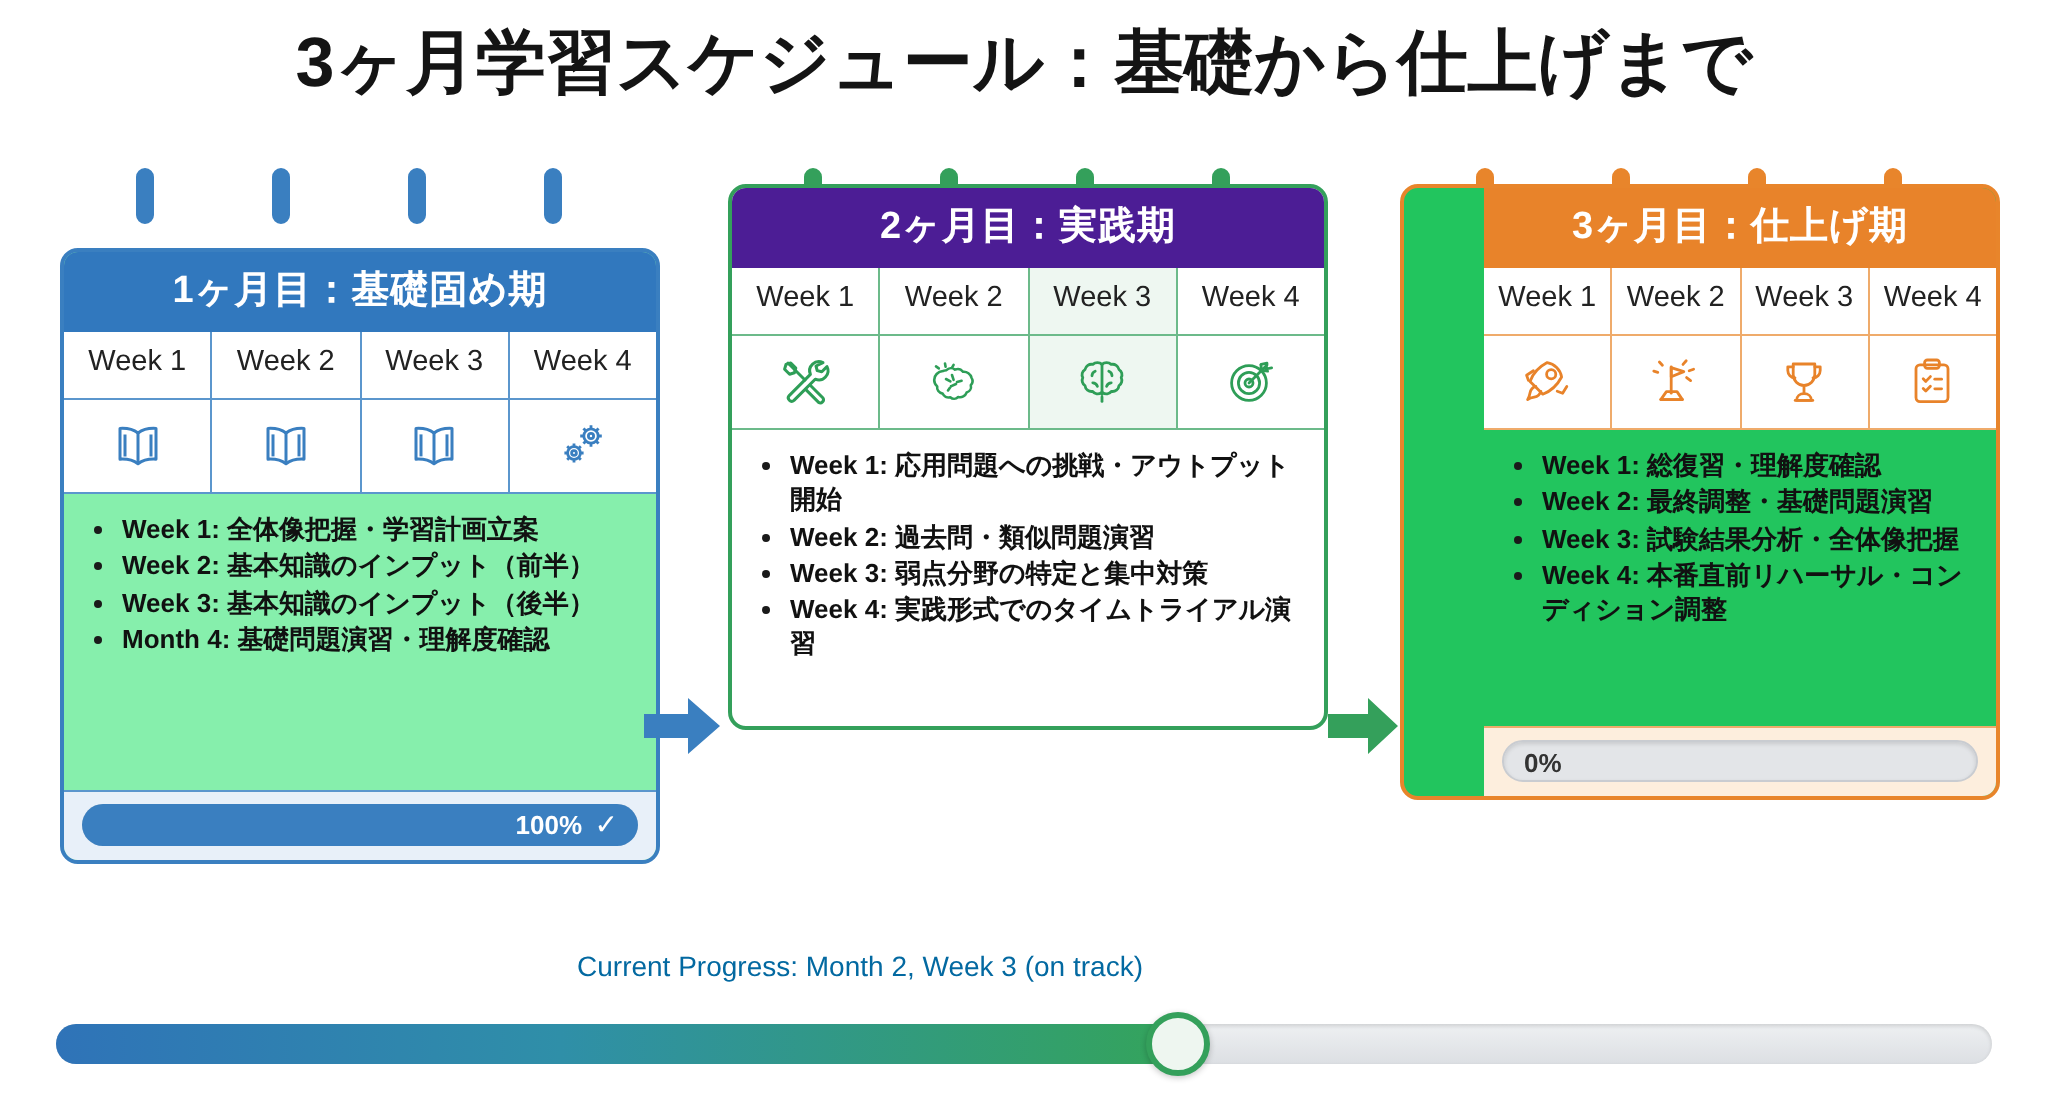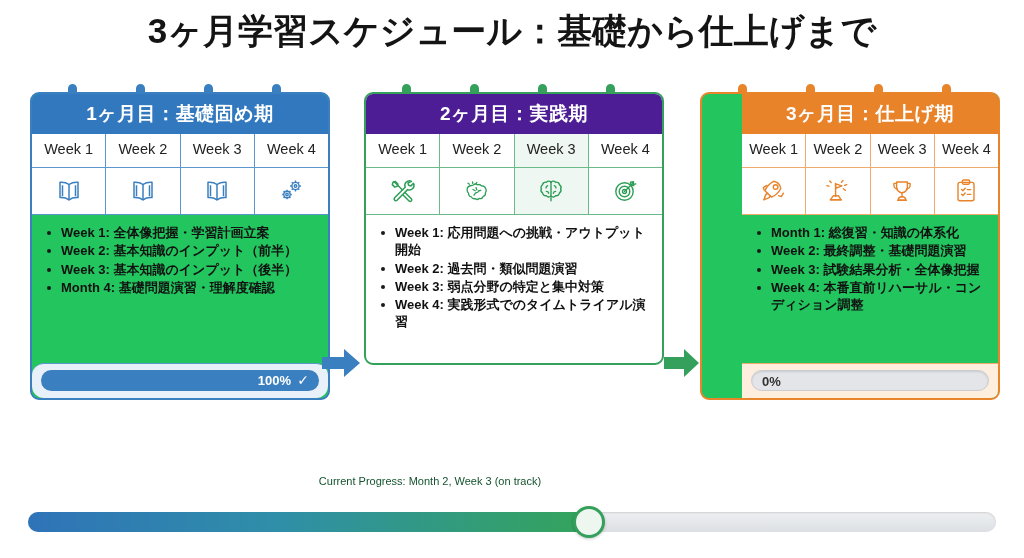--- a/index.html
+++ b/index.html
@@ -45,21 +45,21 @@
   .c2 .ring{background:#34a05b;border:2.5px solid #ffffff;}
   .c3 .ring{background:#e8852b;border:2.5px solid #ffffff;}
   .ring.r1{left:36px;} .ring.r2{left:104px;} .ring.r3{left:172px;} .ring.r4{left:240px;}
 
   .card-body{
     position:relative;
     border-radius:9px;
     overflow:hidden;
     box-sizing:border-box;
   }
-  .c1 .card-body{border:2px solid #3a7fc0;background:#22c55e;}
+  .c1 .card-body{border:2px solid #3a7fc0;background:#86efac;margin-top:32px;}
   .c2 .card-body{border:2px solid #34a05b;background:#ffffff;}
   .c3 .card-body{border:2px solid #e8852b;background:#22c55e;padding-left:40px;}
 
   .card-head{
     height:40px;line-height:40px;
     text-align:center;
     color:#ffffff;font-weight:bold;font-size:19px;
     letter-spacing:0.5px;
     white-space:nowrap;
   }
@@ -115,21 +115,21 @@
   .bullets li:before{
     content:"";position:absolute;left:-12px;top:7px;
     width:4px;height:4px;border-radius:50%;background:#1a1a1a;
   }
 
   
   .prog-wrap{
     padding:6px 9px 7px 9px;
     box-sizing:border-box;
   }
-  .c1 .prog-wrap{background:#e8f0f9;border-top:1.5px solid #5b96cd;border-radius:12px;}
+  .c1 .prog-wrap{background:#e8f0f9;border-top:1.5px solid #5b96cd;}
   .c2 .prog-wrap{background:#e9f5ee;border-top:1.5px solid #6cba8a;}
   .c3 .prog-wrap{background:#fdeedd;border-top:1.5px solid #efab6b;}
 
   .track{
     position:relative;height:21px;border-radius:11px;
     background:#e3e5e8;
     box-shadow:inset 0 1px 2px rgba(0,0,0,.12);
     overflow:visible;
   }
   .c3 .track{border:1px solid #c9ccd1;box-sizing:border-box;}
@@ -158,21 +158,21 @@
   }
 
   
   .arrow{position:absolute;top:255px;}
   .arrow.a1{left:322px;}
   .arrow.a2{left:664px;}
 
   
   .caption{
     position:absolute;left:0;top:475px;width:860px;text-align:center;
-    font-size:11px;color:#14532d;white-space:nowrap;
+    font-size:14px;color:#0369a1;white-space:nowrap;
   }
   .master{
     position:absolute;left:28px;top:512px;width:968px;height:20px;
   }
   .master-track{
     position:absolute;left:0;top:0;width:100%;height:20px;border-radius:10px;
     background:linear-gradient(180deg,#eef0f2,#dcdfe3);
     box-shadow:inset 0 1px 2px rgba(0,0,0,.14);
   }
   .master-fill{
@@ -384,21 +384,21 @@
               <path d="M7.6 11.4l1.3 1.3 2.3-2.4"></path>
               <path d="M13.4 11.6h3.4"></path>
               <path d="M7.6 16.2l1.3 1.3 2.3-2.4"></path>
               <path d="M13.4 16.4h3.4"></path>
             </svg>
           </div>
         </div>
 
         <div class="bullets">
           <ul>
-            <li>Month 1: 総復習・知識の体系化</li>
+            <li>Week 1: 総復習・理解度確認</li>
             <li>Week 2: 最終調整・基礎問題演習</li>
             <li>Week 3: 試験結果分析・全体像把握</li>
             <li>Week 4: 本番直前リハーサル・コンディション調整</li>
           </ul>
         </div>
 
         <div class="prog-wrap">
           <div class="track">
             <div class="fill" id="f3" style="width: 0%;"></div>
             <span class="pct">0%</span>

